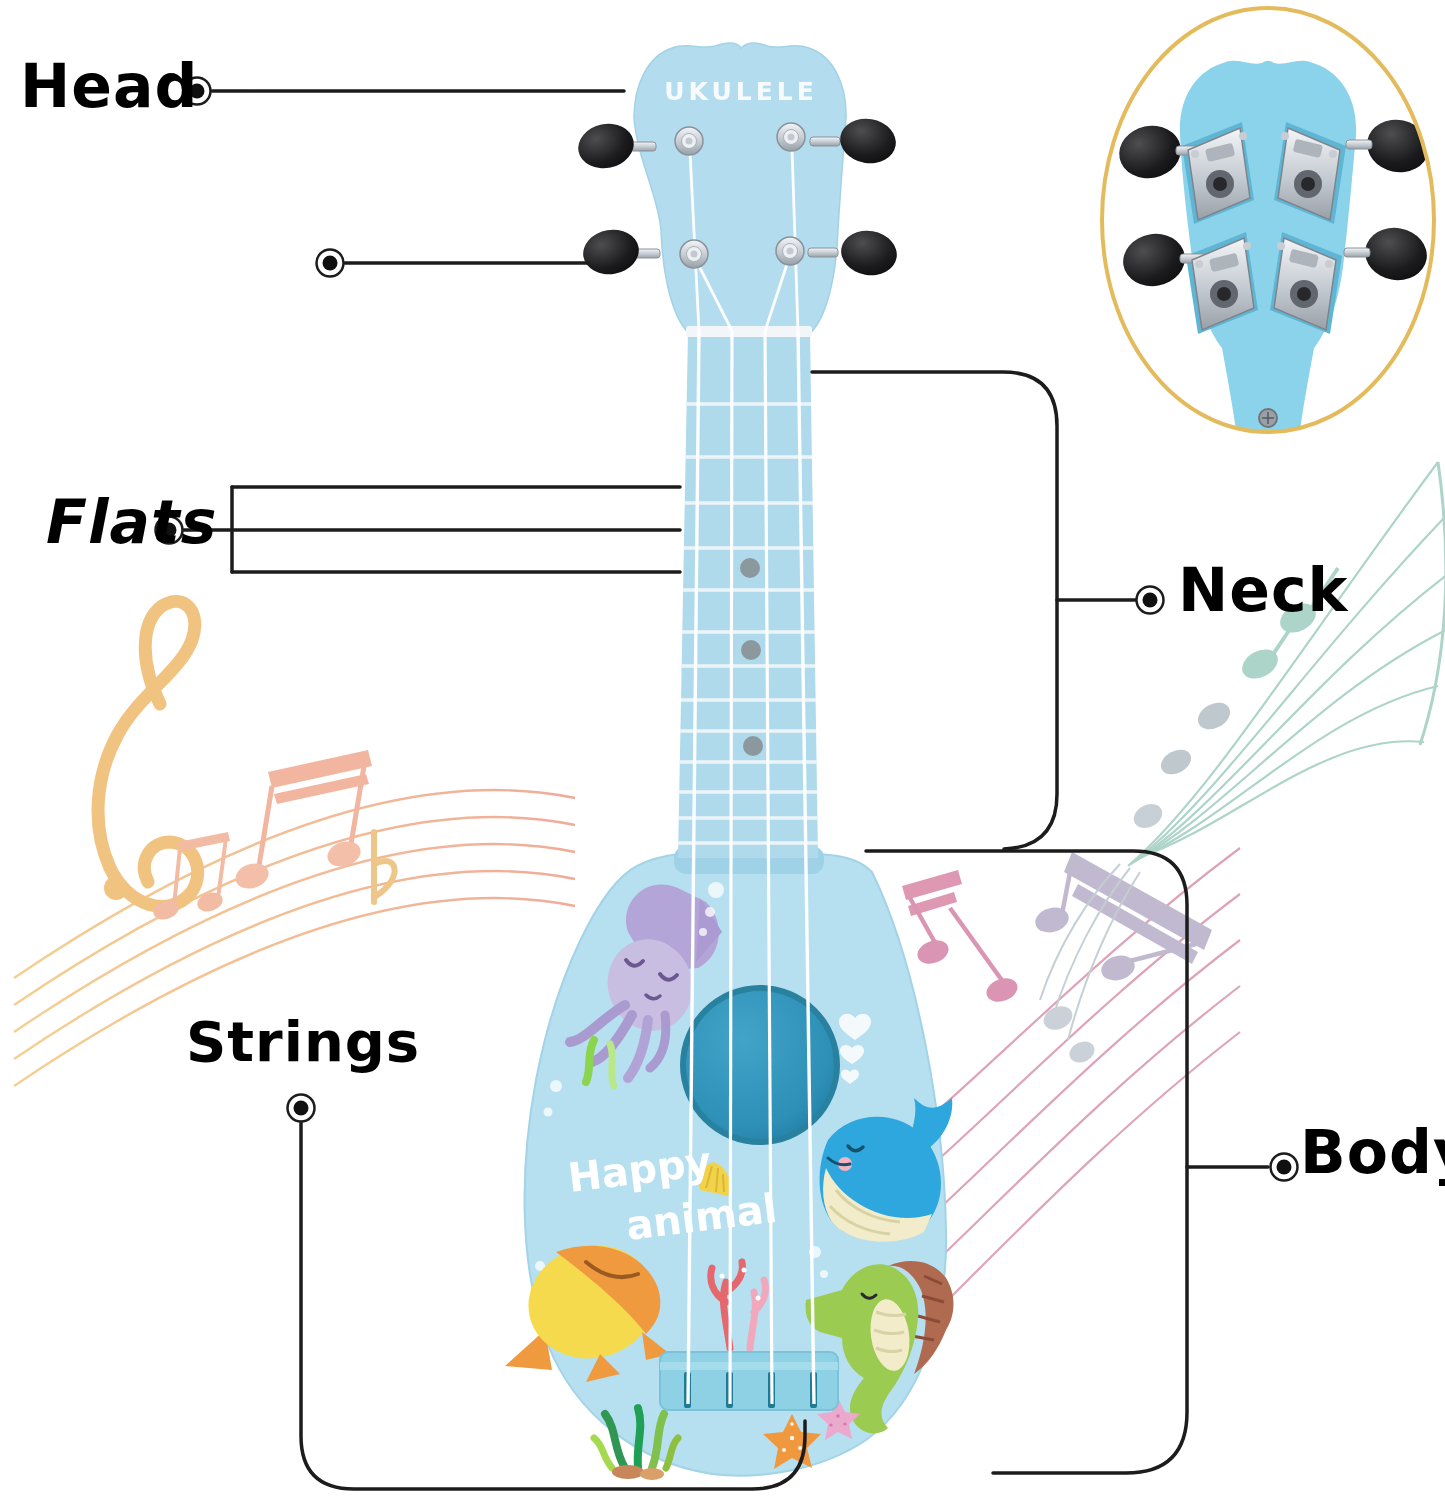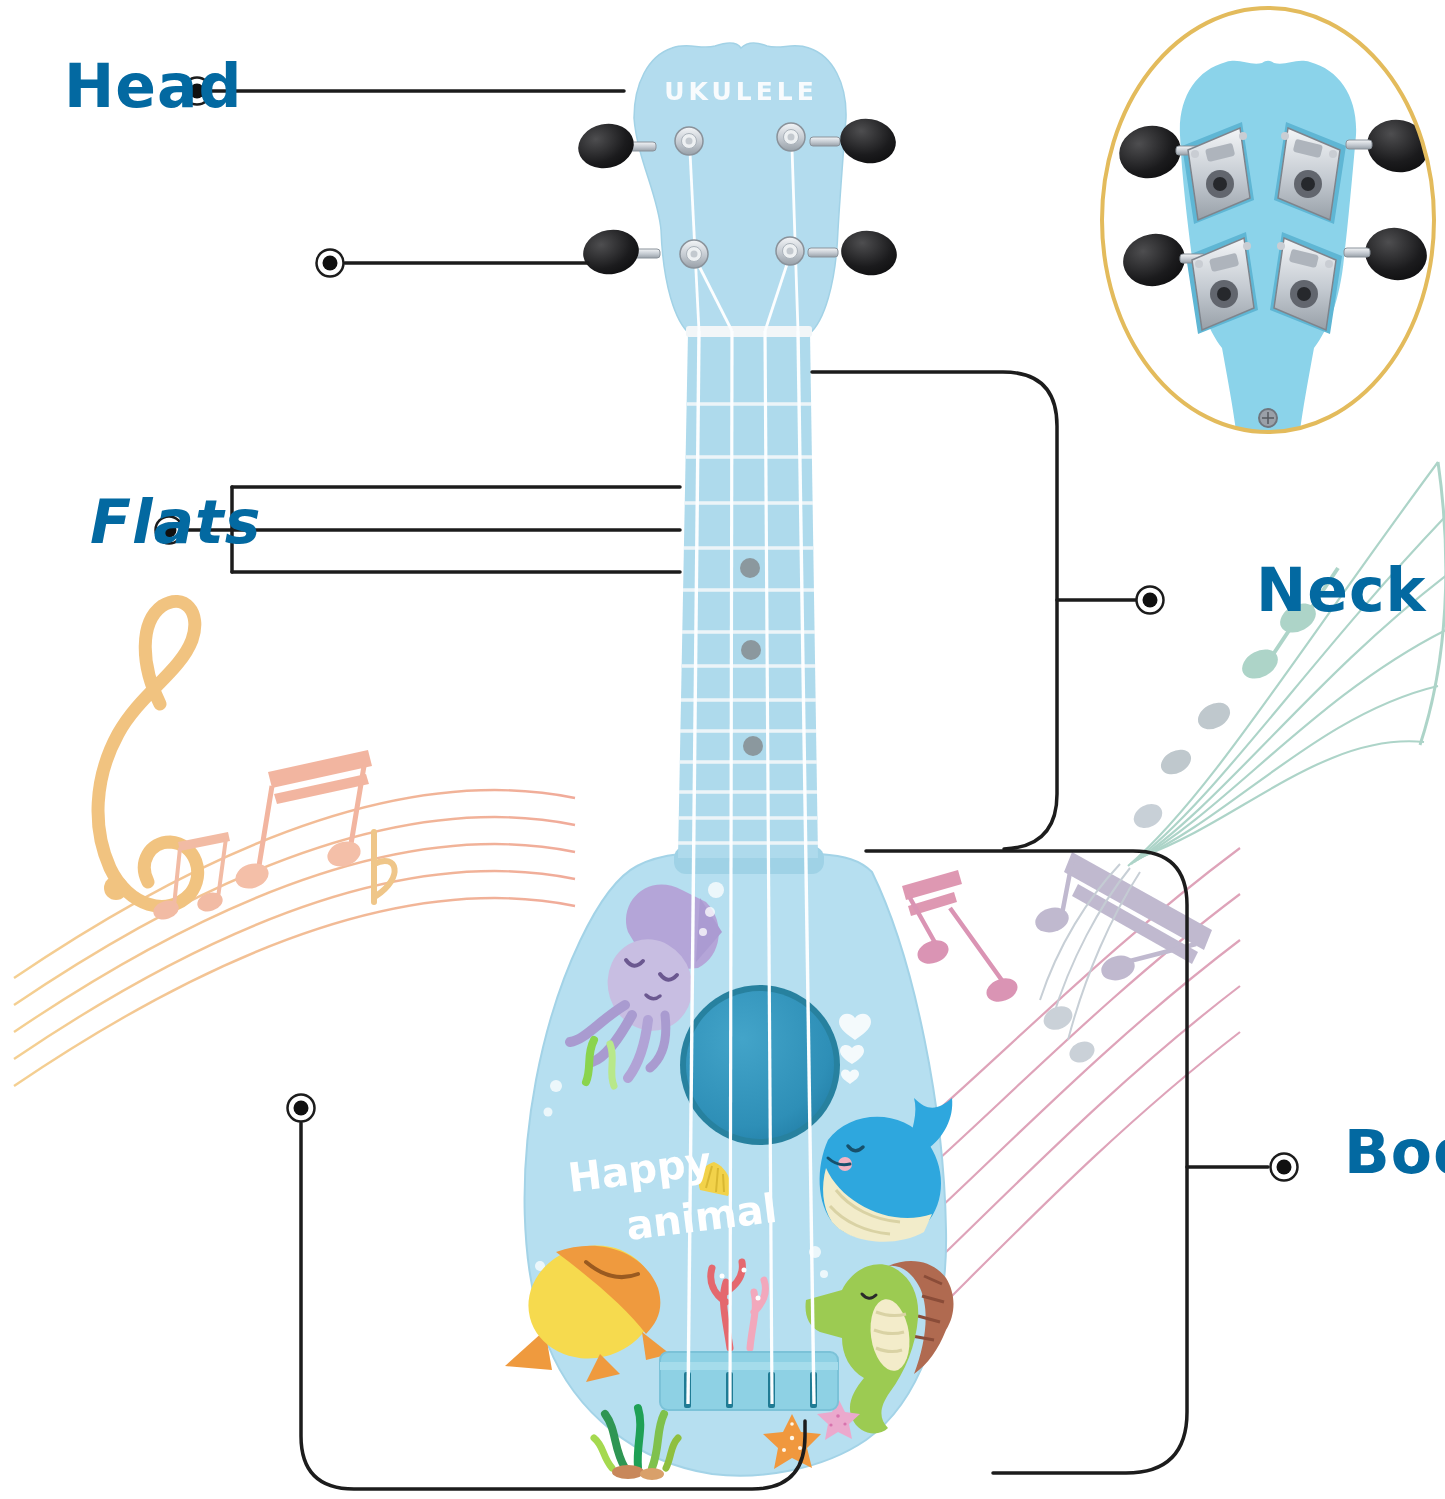--- a/index.html
+++ b/index.html
@@ -1,24 +1,24 @@
 <!DOCTYPE html>
 <html><head>
 <meta charset="utf-8">
 <style>
   html,body{margin:0;padding:0;background:#ffffff;}
   .stage{position:relative;width:1445px;height:1499px;background:#ffffff;overflow:hidden;
          font-family:"DejaVu Sans",sans-serif;}
   .stage svg.canvas{position:absolute;left:0;top:0;}
   .part-label{position:absolute;font-family:"DejaVu Sans",sans-serif;font-weight:700;
-              color:#0369a1;font-size:60px;letter-spacing:1px;white-space:nowrap;line-height:1;margin-left:44px;}
+              color:#000000;font-size:60px;letter-spacing:1px;white-space:nowrap;line-height:1;}
   .lbl-head{left:20px;top:56px;}
   .lbl-pegs{left:166px;top:228px;}
   .lbl-flats{left:46px;top:492px;font-style:italic;}
-  .lbl-neck{left:1212px;top:560px;}
+  .lbl-neck{left:1178px;top:560px;}
   .lbl-strings{left:186px;top:1014px;font-size:56px;}
   .lbl-body{left:1300px;top:1122px;}
 </style>
 </head>
 <body>
 
 <div class="stage">
 
 <svg class="canvas" width="1445" height="1499" viewBox="0 0 1445 1499">
   <defs>
@@ -420,14 +420,15 @@
     <g>
           <circle cx="1284" cy="1167" r="13.5" fill="#FFFFFF" stroke="#1C1C1C" stroke-width="2.5"></circle>
           <circle cx="1284" cy="1167" r="7.5" fill="#101010"></circle>
         </g>
   </g>
 </svg>
 
   <div class="part-label lbl-head">Head</div>
   <div class="part-label lbl-flats">Flats</div>
   <div class="part-label lbl-neck">Neck</div>
+  <div class="part-label lbl-strings">Strings</div>
   <div class="part-label lbl-body">Body</div>
 </div>
 
 </body></html>

